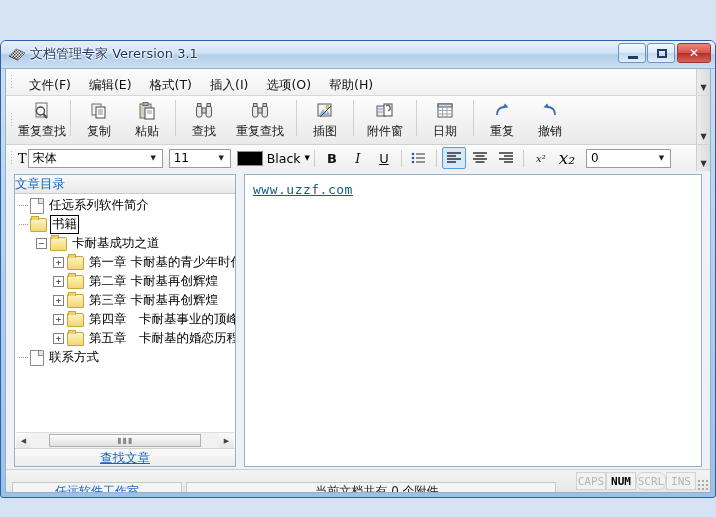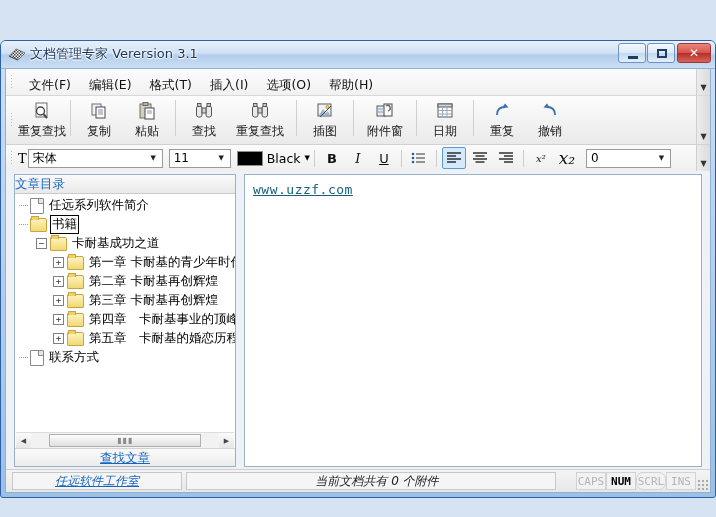--- a/index.html
+++ b/index.html
@@ -214,22 +214,22 @@
     font-family:"DejaVu Sans Mono","Liberation Mono",monospace;
     font-size:13px;letter-spacing:0.5px;
   }
   
   #statusbar{
     position:absolute;left:0;right:0;bottom:0;height:22px;
     background:linear-gradient(to bottom,#f4f4f4,#e7e7e7);
     border-top:1px solid #cfcfcf;
   }
   .sb-panel{
-    position:absolute;top:2px;height:18px;line-height:17px;box-sizing:border-box;
-    border:1px solid #c8c8c8;background:#f5f5f5;font-size:12px;color:#222;font-style:italic;
+    position:absolute;top:12px;height:18px;line-height:17px;box-sizing:border-box;
+    border:1px solid #c8c8c8;background:#f5f5f5;font-size:12px;color:#222;
   }
   #sb-brand{left:6px;width:170px;text-align:center;}
   #sb-brand a{color:#1565c0;text-decoration:underline;cursor:default;}
   #sb-doc{left:180px;width:370px;padding-left:12px;text-align:center;}
   .sb-ind{
     position:absolute;top:2px;height:18px;line-height:17px;width:30px;text-align:center;
     font-size:11px;font-family:"DejaVu Sans Mono","Liberation Mono",monospace;
     border:1px solid #d2d2d2;box-sizing:border-box;background:#f2f2f2;color:#b4b4b4;
   }
   .sb-ind.on{color:#000;background:#f2f2f2;font-weight:bold;}

